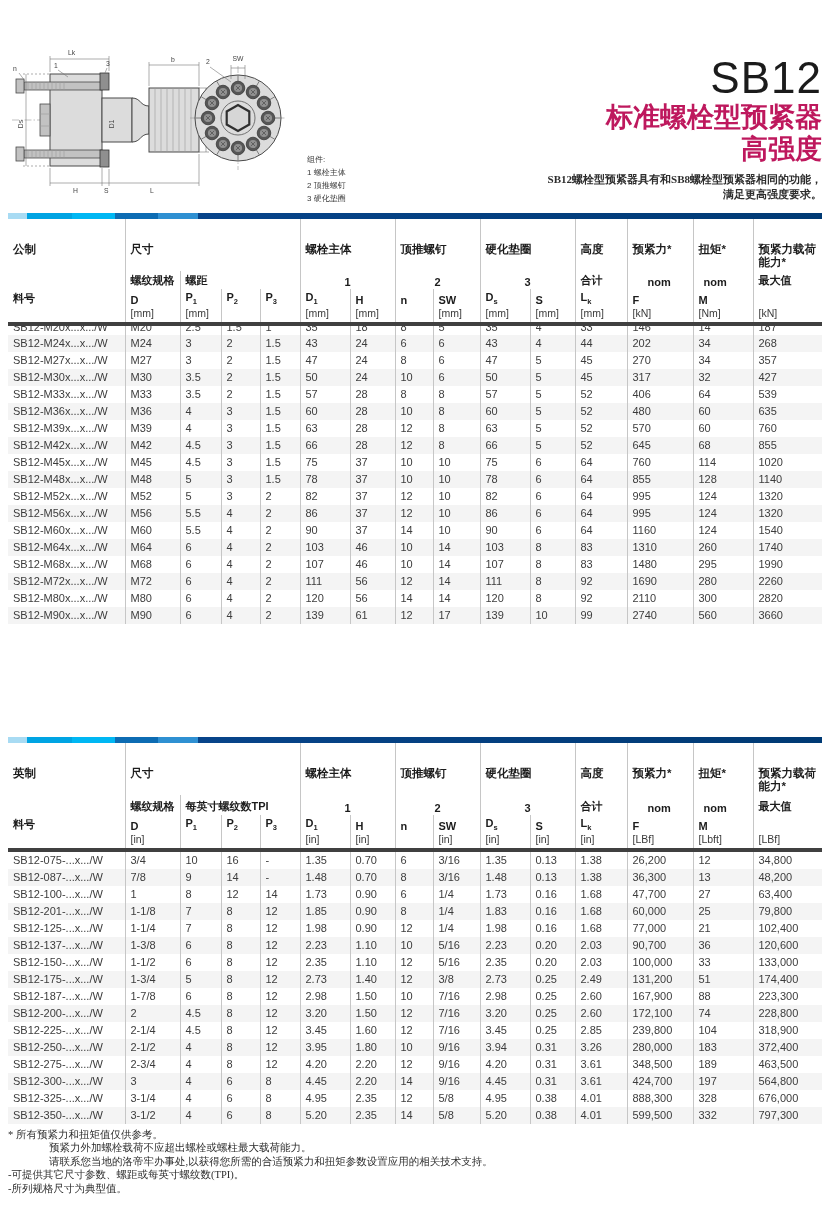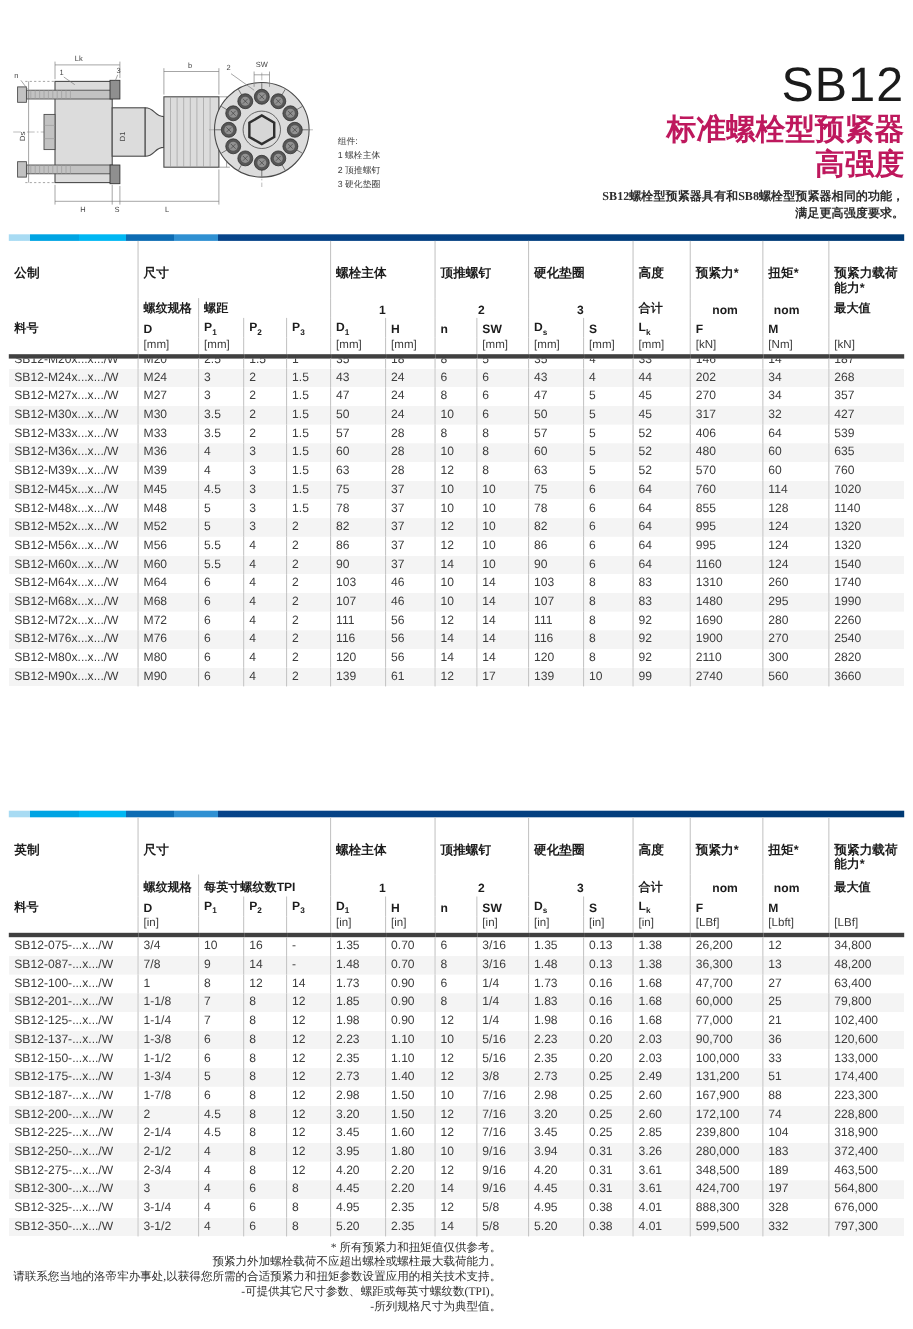--- a/index.html
+++ b/index.html
@@ -20,21 +20,21 @@
   .thread { stroke:#9a9a9a; stroke-width:0.6; }
   .dim line { stroke:#777; stroke-width:0.6; }
   .leader { stroke:#555; stroke-width:0.6; }
   .bolt-outer { fill:#565656; stroke:#2e2e2e; stroke-width:0.7; }
   .bolt-inner { fill:#919191; stroke:none; }
   .bolt-x { stroke:#2e2e2e; stroke-width:0.5; }
   .hexagon { fill:#d6d6d6; stroke:#2f2f2f; stroke-width:2.2; }
   .ring { fill:none; stroke:#555; stroke-width:0.8; }
   .spoke { stroke:#555; stroke-width:0.7; }
 
-  .legend { position:absolute; left:297px; top:78px; font-size:8px; line-height:13px; color:#3a3a3a; }
+  .legend { position:absolute; left:297px; top:109px; font-size:8px; line-height:13px; color:#3a3a3a; }
 
   .titleblock { position:absolute; right:8px; top:54px; text-align:right; }
   .product { font-size:44px; line-height:47px; font-weight:300; letter-spacing:1px; color:#1b1b1b; }
   .subtitle, .grade { font-size:27px; line-height:32px; font-weight:700; color:#be185d; }
   .desc { margin-top:7px; font-family:"Liberation Serif","DejaVu Serif",serif;
           font-weight:700; font-size:11px; line-height:14.5px; color:#2d2d2d; }
 
   
   .tablesec { position:absolute; left:8px; width:814px; }
   #sec-metric { top:213px; }
@@ -64,22 +64,22 @@
   .pad-nom2 { padding-left:10px; }
   tbody td { font-size:11px; color:#3c3c3c; line-height:13px; }
   tbody tr:nth-child(even) { background:#f4f4f4; }
   .cliprow td { padding-top:0; padding-bottom:0; }
   .clipbox { height:9px; overflow:hidden; }
   .clipinner { margin-top:-6px; line-height:15px; }
 
   
   .notes { position:absolute; left:8px; top:1128px;
            font-family:"Liberation Serif","DejaVu Serif",serif;
-           font-size:10.5px; line-height:13.4px; color:#2d2d2d;text-align:right; }
-  .notes div:nth-child(2), .notes div:nth-child(3) { padding-left:4px; }
+           font-size:10.5px; line-height:13.4px; color:#2d2d2d; }
+  .notes div:nth-child(2), .notes div:nth-child(3) { padding-left:4px;margin-left:37px; }
 </style>
 </head>
 <body>
 
 <div class="page">
 
   <div class="drawings">
     <svg width="430" height="164" viewBox="0 0 430 164">
 
       <g>
@@ -477,20 +477,37 @@
             <td class="bl">12</td>
             <td class="bl">8</td>
             <td class="bl">63</td>
             <td class="bl">5</td>
             <td class="bl">52</td>
             <td class="bl">570</td>
             <td class="bl">60</td>
             <td class="bl">760</td>
           </tr>
           <tr>
+            <td>SB12-M42x...x.../W</td>
+            <td class="bl">M42</td>
+            <td class="bl">4.5</td>
+            <td class="bl">3</td>
+            <td class="bl">1.5</td>
+            <td class="bl">66</td>
+            <td class="bl">28</td>
+            <td class="bl">12</td>
+            <td class="bl">8</td>
+            <td class="bl">66</td>
+            <td class="bl">5</td>
+            <td class="bl">52</td>
+            <td class="bl">645</td>
+            <td class="bl">68</td>
+            <td class="bl">855</td>
+          </tr>
+          <tr>
             <td>SB12-M45x...x.../W</td>
             <td class="bl">M45</td>
             <td class="bl">4.5</td>
             <td class="bl">3</td>
             <td class="bl">1.5</td>
             <td class="bl">75</td>
             <td class="bl">37</td>
             <td class="bl">10</td>
             <td class="bl">10</td>
             <td class="bl">75</td>
@@ -611,37 +628,20 @@
             <td class="bl">111</td>
             <td class="bl">56</td>
             <td class="bl">12</td>
             <td class="bl">14</td>
             <td class="bl">111</td>
             <td class="bl">8</td>
             <td class="bl">92</td>
             <td class="bl">1690</td>
             <td class="bl">280</td>
             <td class="bl">2260</td>
-          </tr>
-          <tr>
-            <td>SB12-M76x...x.../W</td>
-            <td class="bl">M76</td>
-            <td class="bl">6</td>
-            <td class="bl">4</td>
-            <td class="bl">2</td>
-            <td class="bl">116</td>
-            <td class="bl">56</td>
-            <td class="bl">14</td>
-            <td class="bl">14</td>
-            <td class="bl">116</td>
-            <td class="bl">8</td>
-            <td class="bl">92</td>
-            <td class="bl">1900</td>
-            <td class="bl">270</td>
-            <td class="bl">2540</td>
           </tr>
           <tr>
             <td>SB12-M80x...x.../W</td>
             <td class="bl">M80</td>
             <td class="bl">6</td>
             <td class="bl">4</td>
             <td class="bl">2</td>
             <td class="bl">120</td>
             <td class="bl">56</td>
             <td class="bl">14</td>

